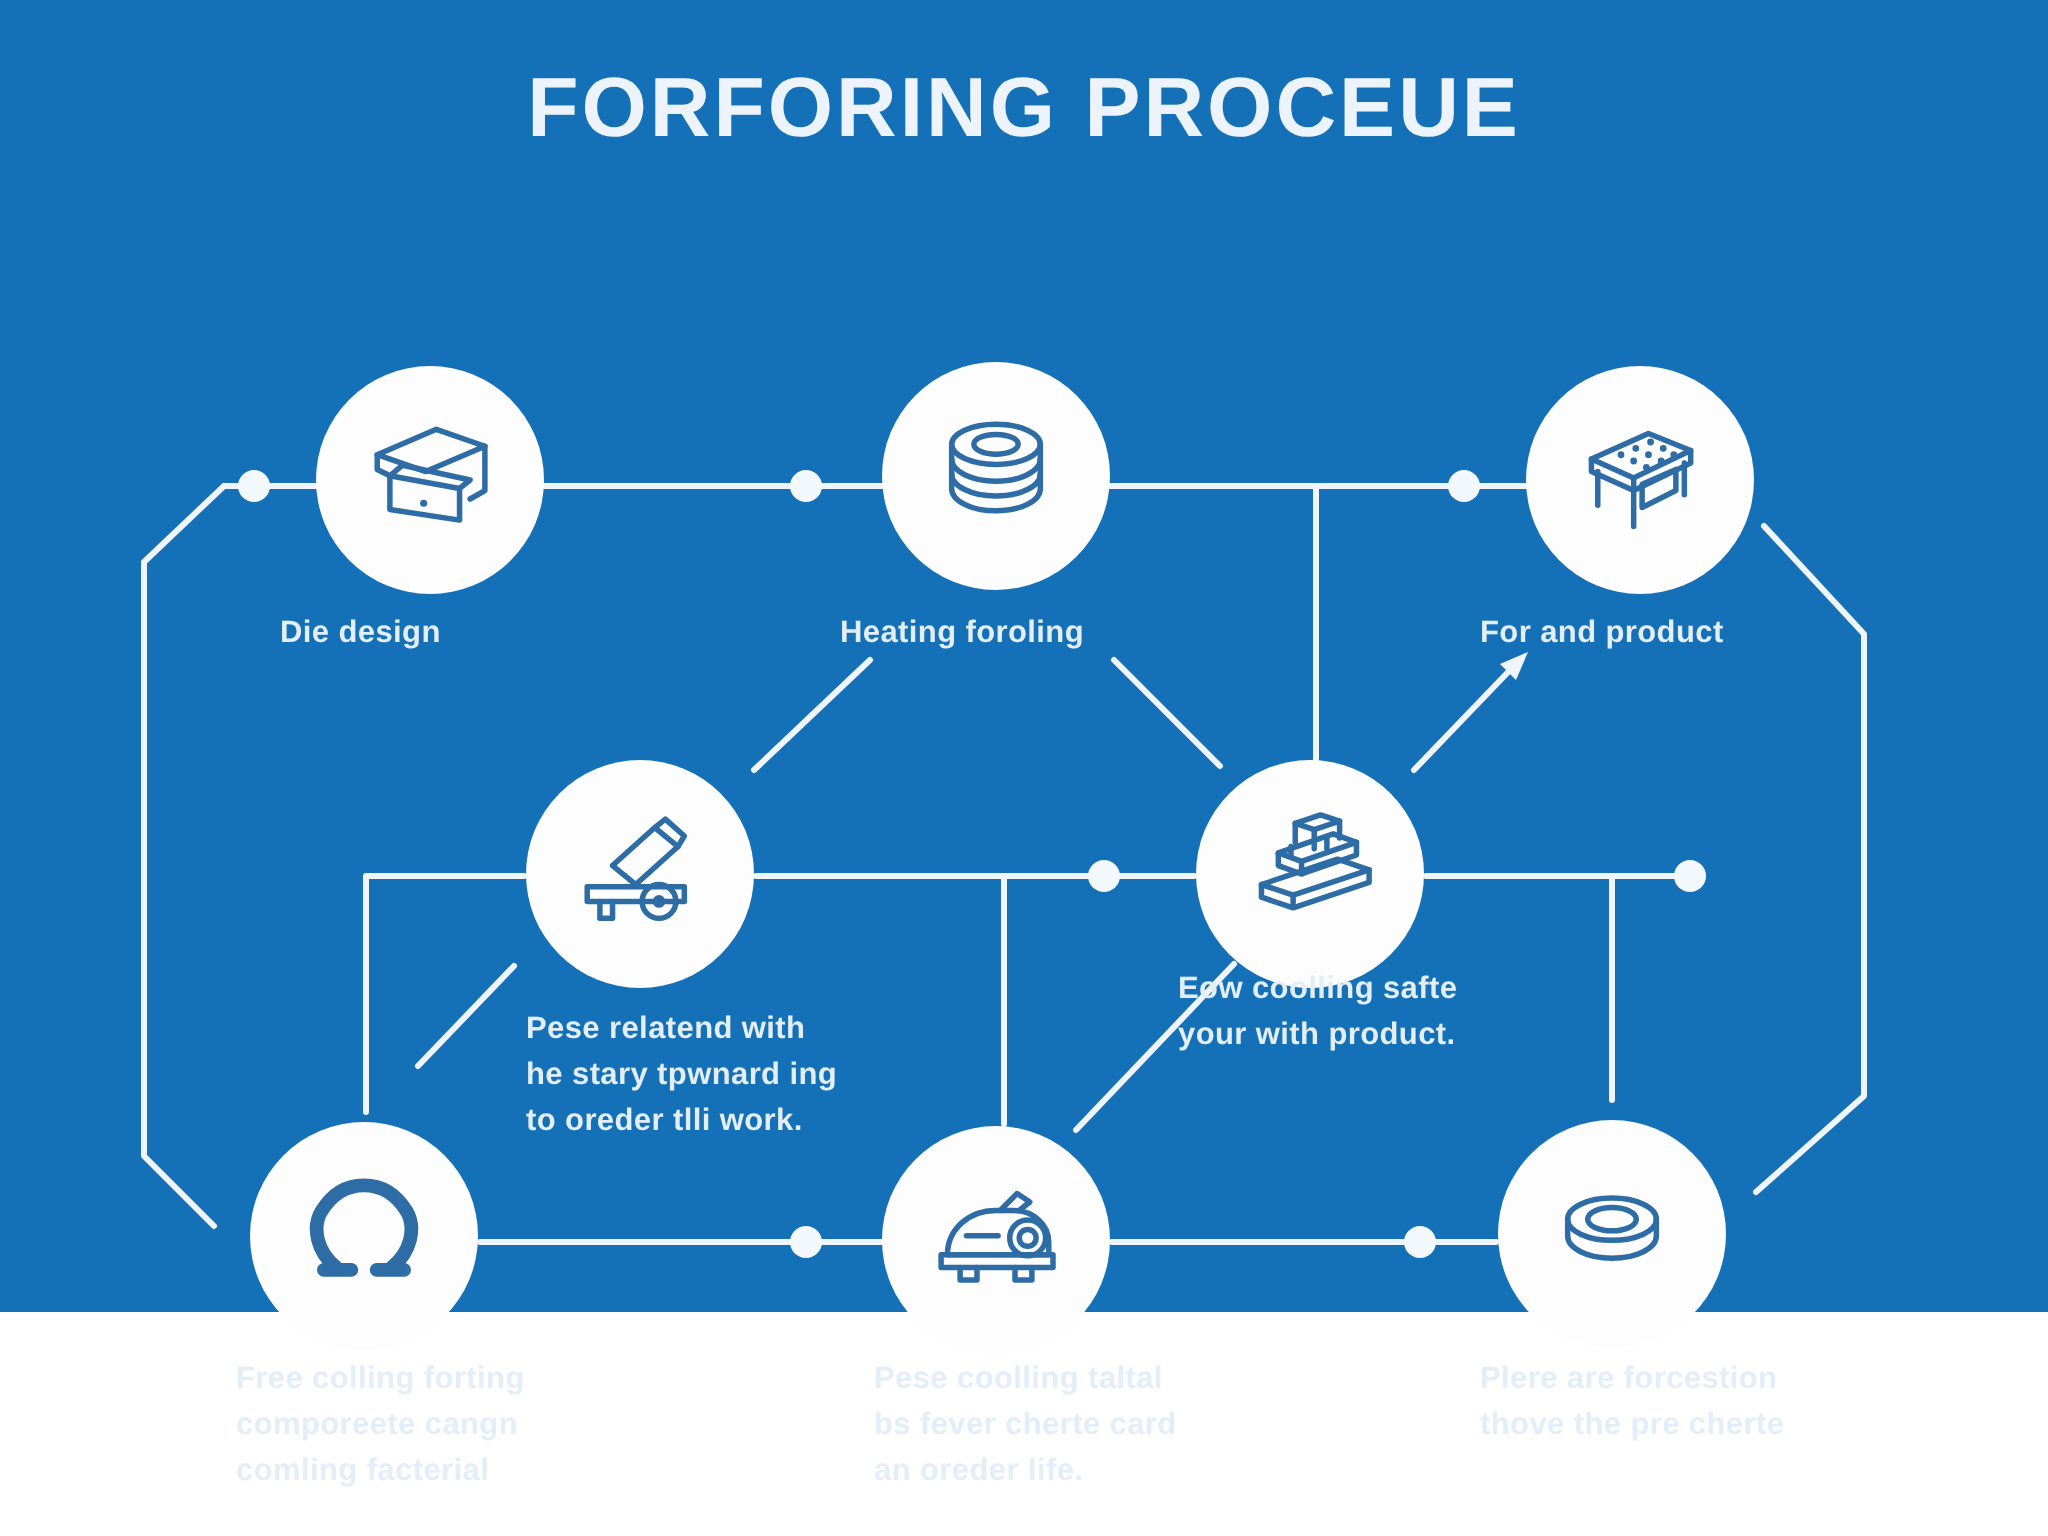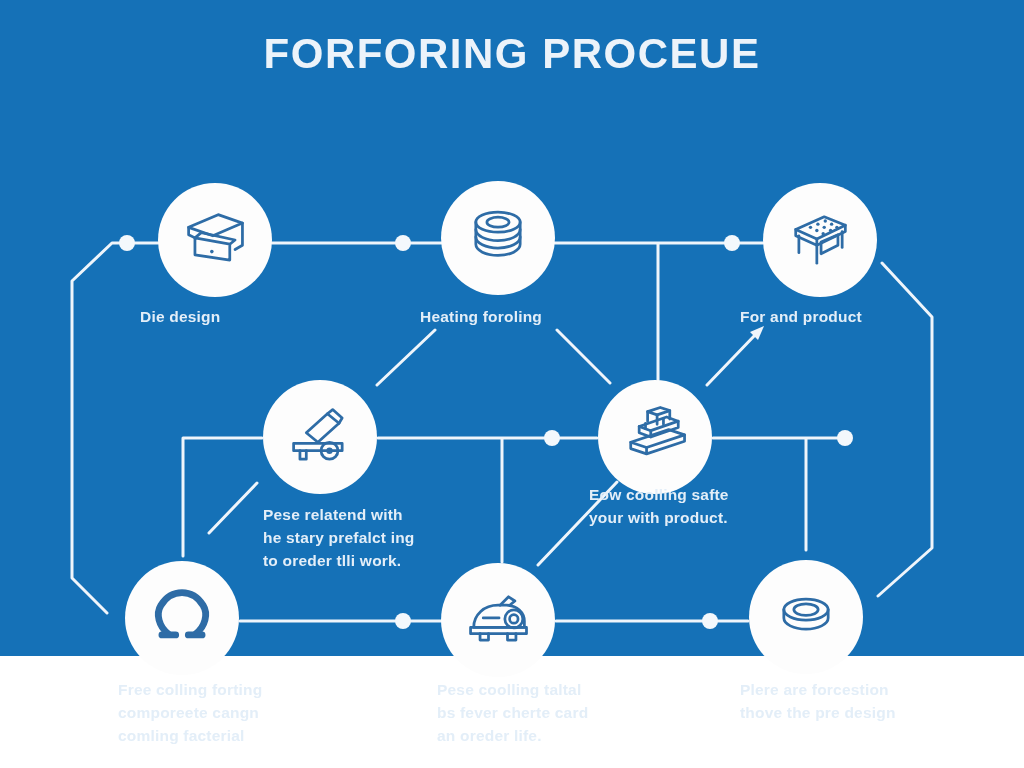--- a/index.html
+++ b/index.html
@@ -153,35 +153,35 @@
   </div>
   <div class="label center" style="left:420px;top:305px;width:160px">
     <span>Heating foroling</span>
   </div>
   <div class="label center" style="left:740px;top:305px;width:160px">
     <span>For and product</span>
   </div>
 
   <div class="label" style="left:263px;top:503px">
     <span>Pese relatend with</span>
-    <span>he stary prefalct ing</span>
+    <span>he stary tpwnard ing</span>
     <span>to oreder tlli work.</span>
   </div>
   <div class="label" style="left:589px;top:483px">
     <span>Eow coolling safte</span>
     <span>your with product.</span>
   </div>
   <div class="label" style="left:118px;top:678px">
     <span>Free colling forting</span>
     <span>comporeete cangn</span>
     <span>comling facterial</span>
   </div>
   <div class="label" style="left:437px;top:678px">
     <span>Pese coolling taltal</span>
     <span>bs fever cherte card</span>
     <span>an oreder life.</span>
   </div>
   <div class="label" style="left:740px;top:678px">
     <span>Plere are forcestion</span>
-    <span>thove the pre design</span>
+    <span>thove the pre cherte</span>
   </div>
 
 </div>
 
 </body></html>

